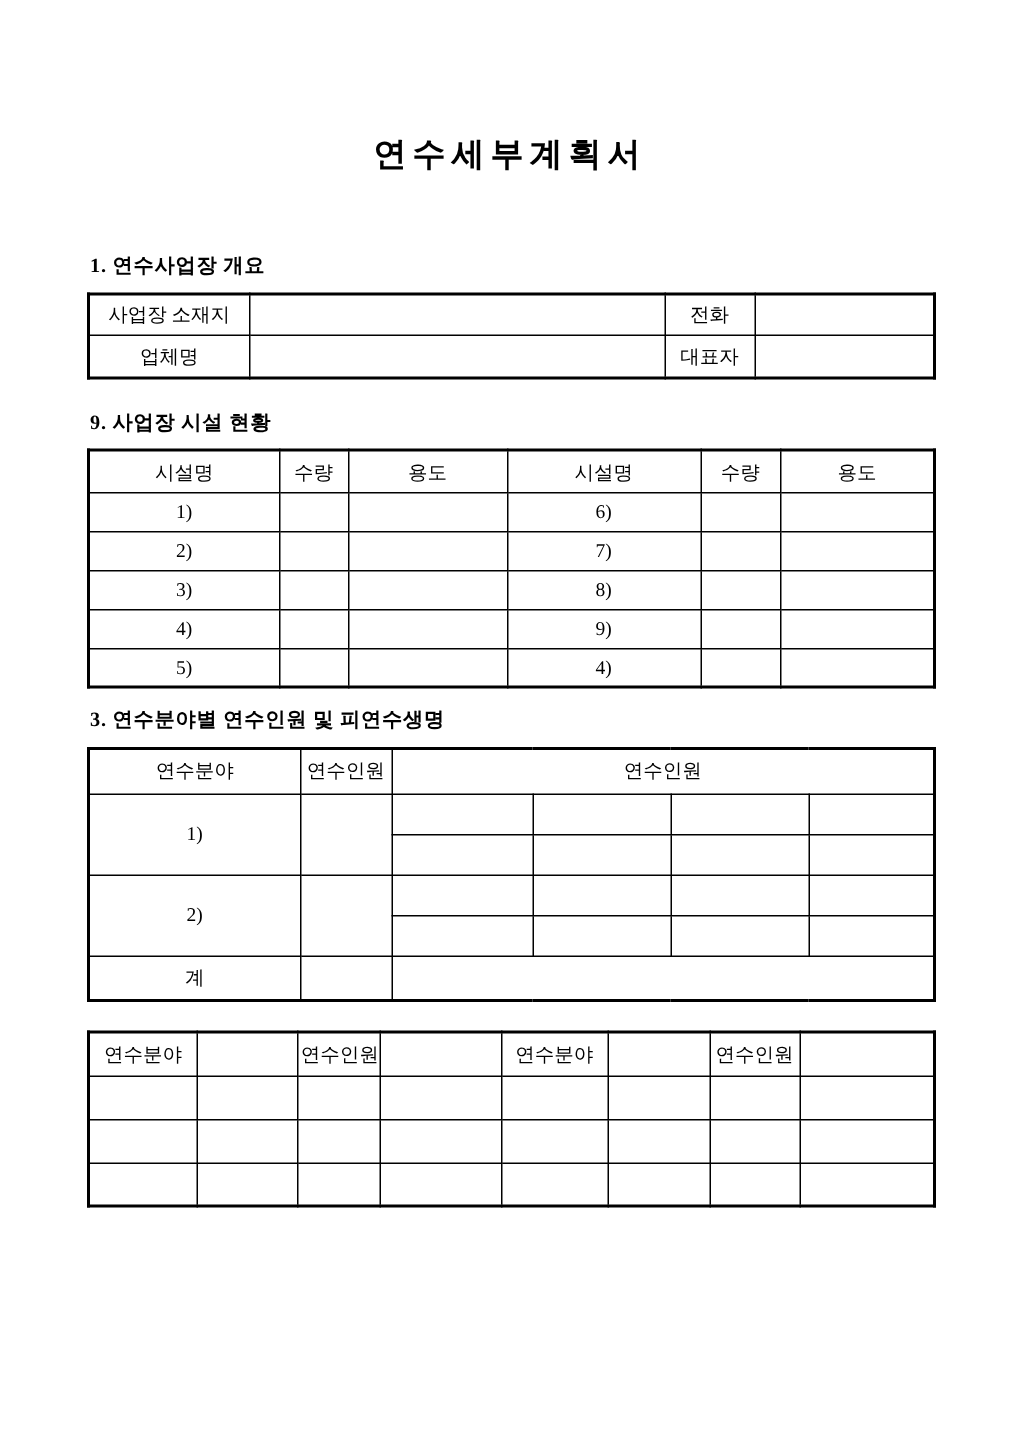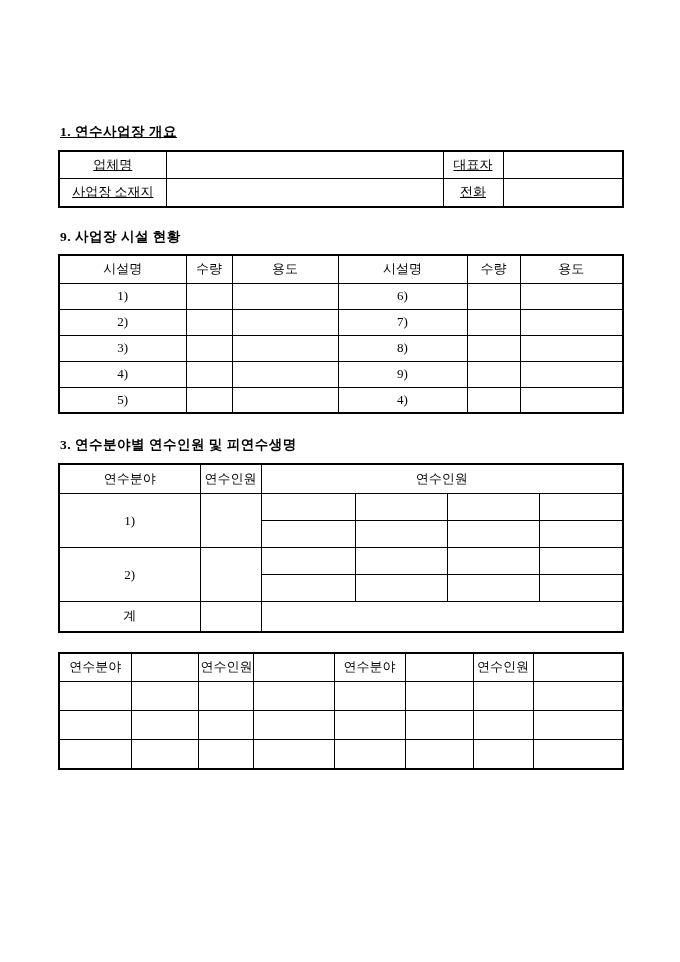--- a/index.html
+++ b/index.html
@@ -15,23 +15,23 @@
   }
   .doc-title {
     margin: 0;
     text-align: center;
     font-size: 22px;
     font-weight: bold;
     letter-spacing: 4px;
     line-height: 1.2;
   }
   .section { margin: 0; }
-  .sec-1 { margin-top: 33px; text-decoration: underline; }
+  .sec-1 { margin-top: 52px; }
   .sec-2 { margin-top: 20px; }
-  .sec-3 { margin-top: 22px; }
+  .sec-3 { margin-top: 12px; }
   .sec-4 { margin-top: 19px; }
   .sec-heading {
     font-size: 13.5px;
     font-weight: bold;
     letter-spacing: 0.5px;
     margin: 0 0 9px 2px;
     line-height: 1.3;
   }
   table.form {
     border-collapse: collapse;
@@ -59,41 +59,42 @@
   }
   .t4 td { font-size: 12.5px; }
   .two-line { white-space: normal; }
   .two-line div { line-height: 1.3; }
 </style>
 </head>
 <body>
 
 <div class="page">
 
+  <h1 class="doc-title">연수세부계획서</h1>
 
   <div class="section sec-1">
     <div class="sec-heading">1. 연수사업장 개요</div>
     <table class="form t1">
       <colgroup>
         <col style="width:107px">
           <col style="width:277px">
           <col style="width:60px">
           <col style="width:120px">
       </colgroup>
       <tbody>
           <tr style="height:28px">
+        <td>사업장 소재지</td>
+        <td></td>
+        <td>전화</td>
+        <td></td>
+      </tr>
+      <tr style="height:28px">
         <td>업체명</td>
         <td></td>
         <td>대표자</td>
-        <td></td>
-      </tr>
-      <tr style="height:28px">
-        <td>사업장 소재지</td>
-        <td></td>
-        <td>전화</td>
         <td></td>
       </tr>
     </tbody>
       </table>
   </div>
 
   <div class="section sec-2">
     <div class="sec-heading">9. 사업장 시설 현황</div>
     <table class="form t2">
       <colgroup>

